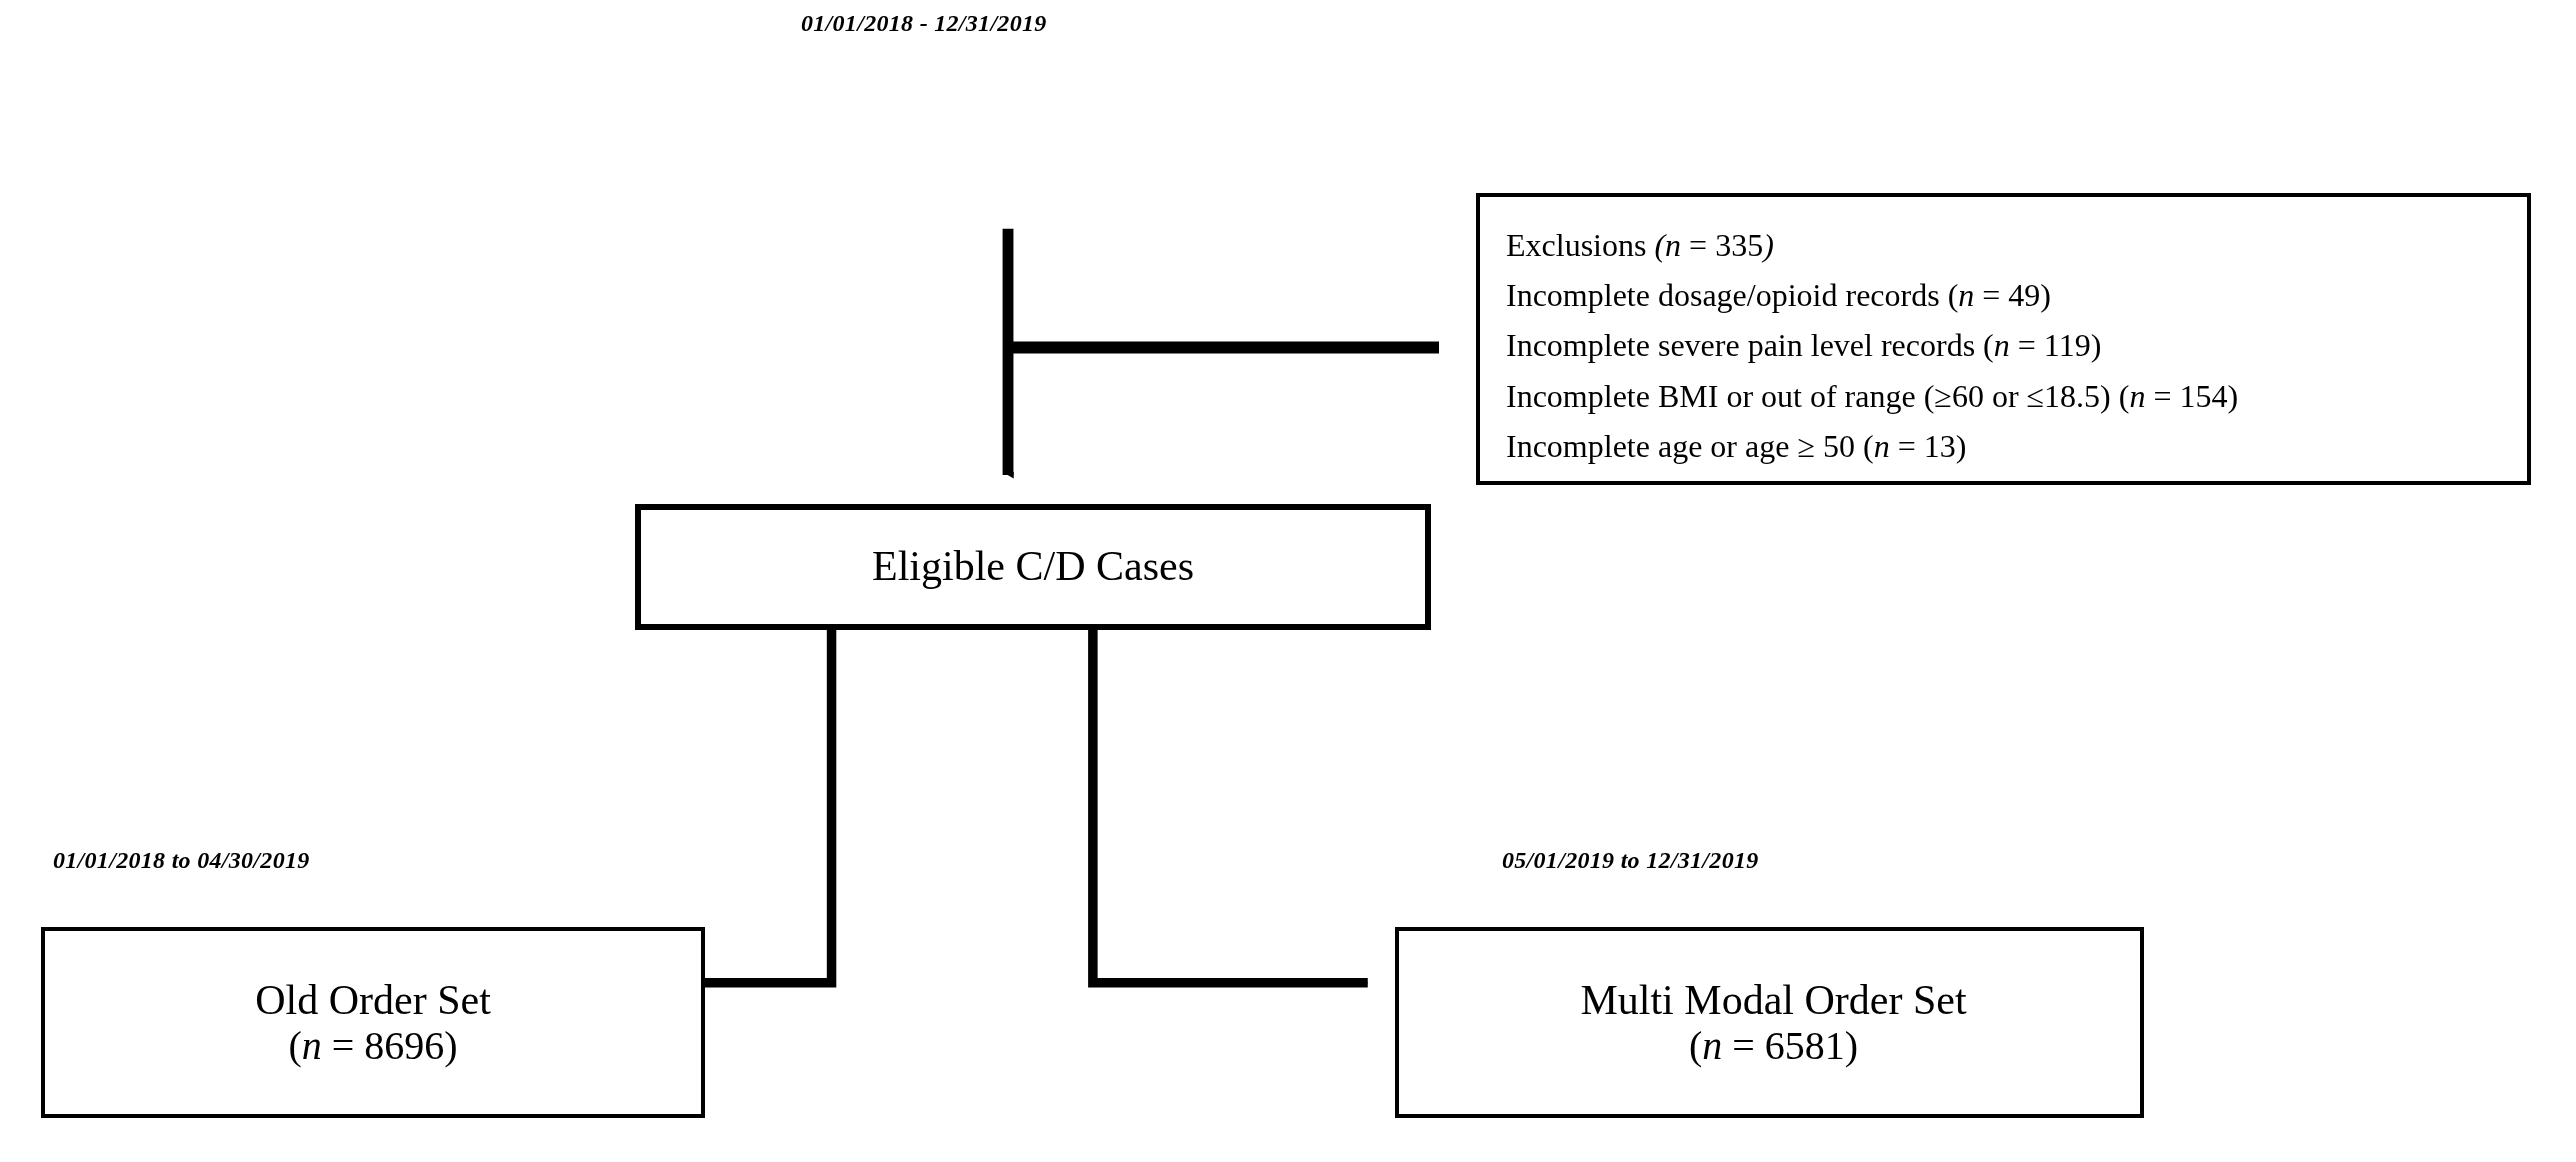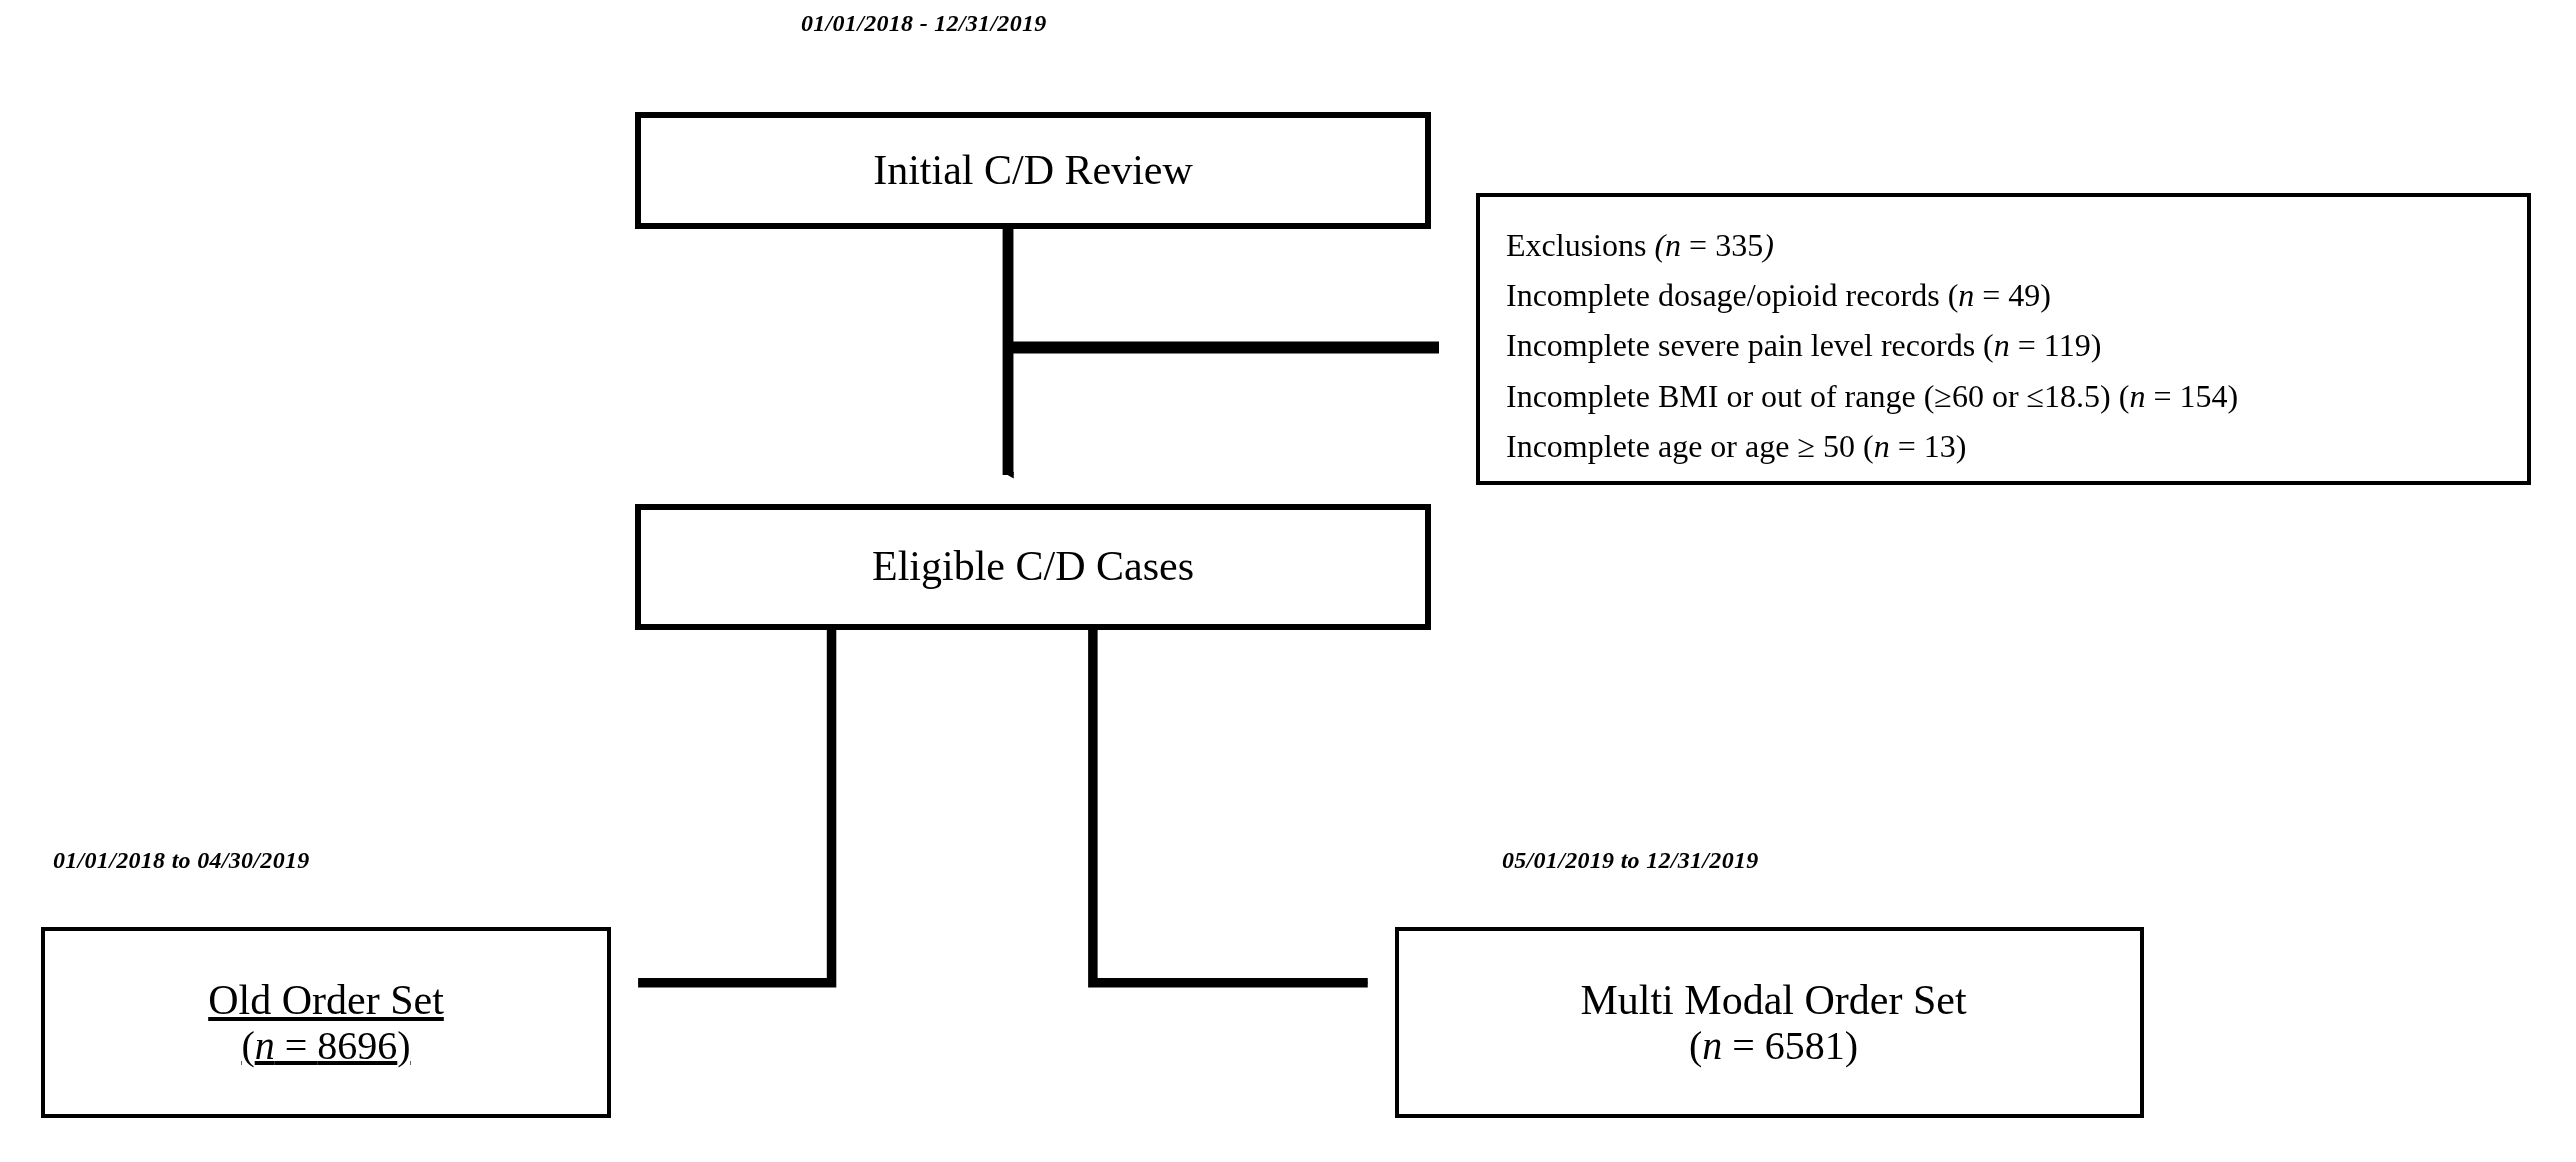--- a/index.html
+++ b/index.html
@@ -53,23 +53,22 @@
     font-size: 40px;
     line-height: 1.12;
     white-space: nowrap;
   }
   .node-count .n-italic { font-style: italic; }
 
   #box-initial  { left: 635px;  top: 112px;  width: 796px; height: 117px; }
   #box-eligible { left: 635px;  top: 504px;  width: 796px; height: 126px; }
 
   #box-old {
-    left: 41px;  top: 927px;  width: 570px;  height: 191px;
+    left: 41px;  top: 927px;  width: 664px;  height: 191px;
     border-width: 4.1px;
-    text-decoration: underline;
   }
   #box-multi {
     left: 1395px; top: 927px; width: 749px; height: 191px;
     border-width: 4.1px;
     padding-left: 8px;
   }
 
   
   #box-exclusions {
     position: absolute;
@@ -130,23 +129,20 @@
 
     <g>
       <path d="M1225,928 L1225,1448 L940,1448" stroke="#000000" stroke-width="14" fill="none" marker-end="url(#arrow-left)"></path>
     </g>
 
     <g>
       <path d="M1610,928 L1610,1448 L2015,1448" stroke="#000000" stroke-width="14" fill="none" marker-end="url(#arrow-right)"></path>
     </g>
   </svg>
 
-  <div id="box-initial" class="node">
-    <div class="node-title">Initial C/D Review</div>
-  </div>
 
   <div id="box-eligible" class="node">
     <div class="node-title">Eligible C/D Cases</div>
   </div>
 
   <div id="box-old" class="node">
     <div class="node-title">Old Order Set</div>
     <div class="node-count">
       <span>(</span><span class="n-italic">n</span><span> = </span><span>8696</span><span>)</span>
     </div>

